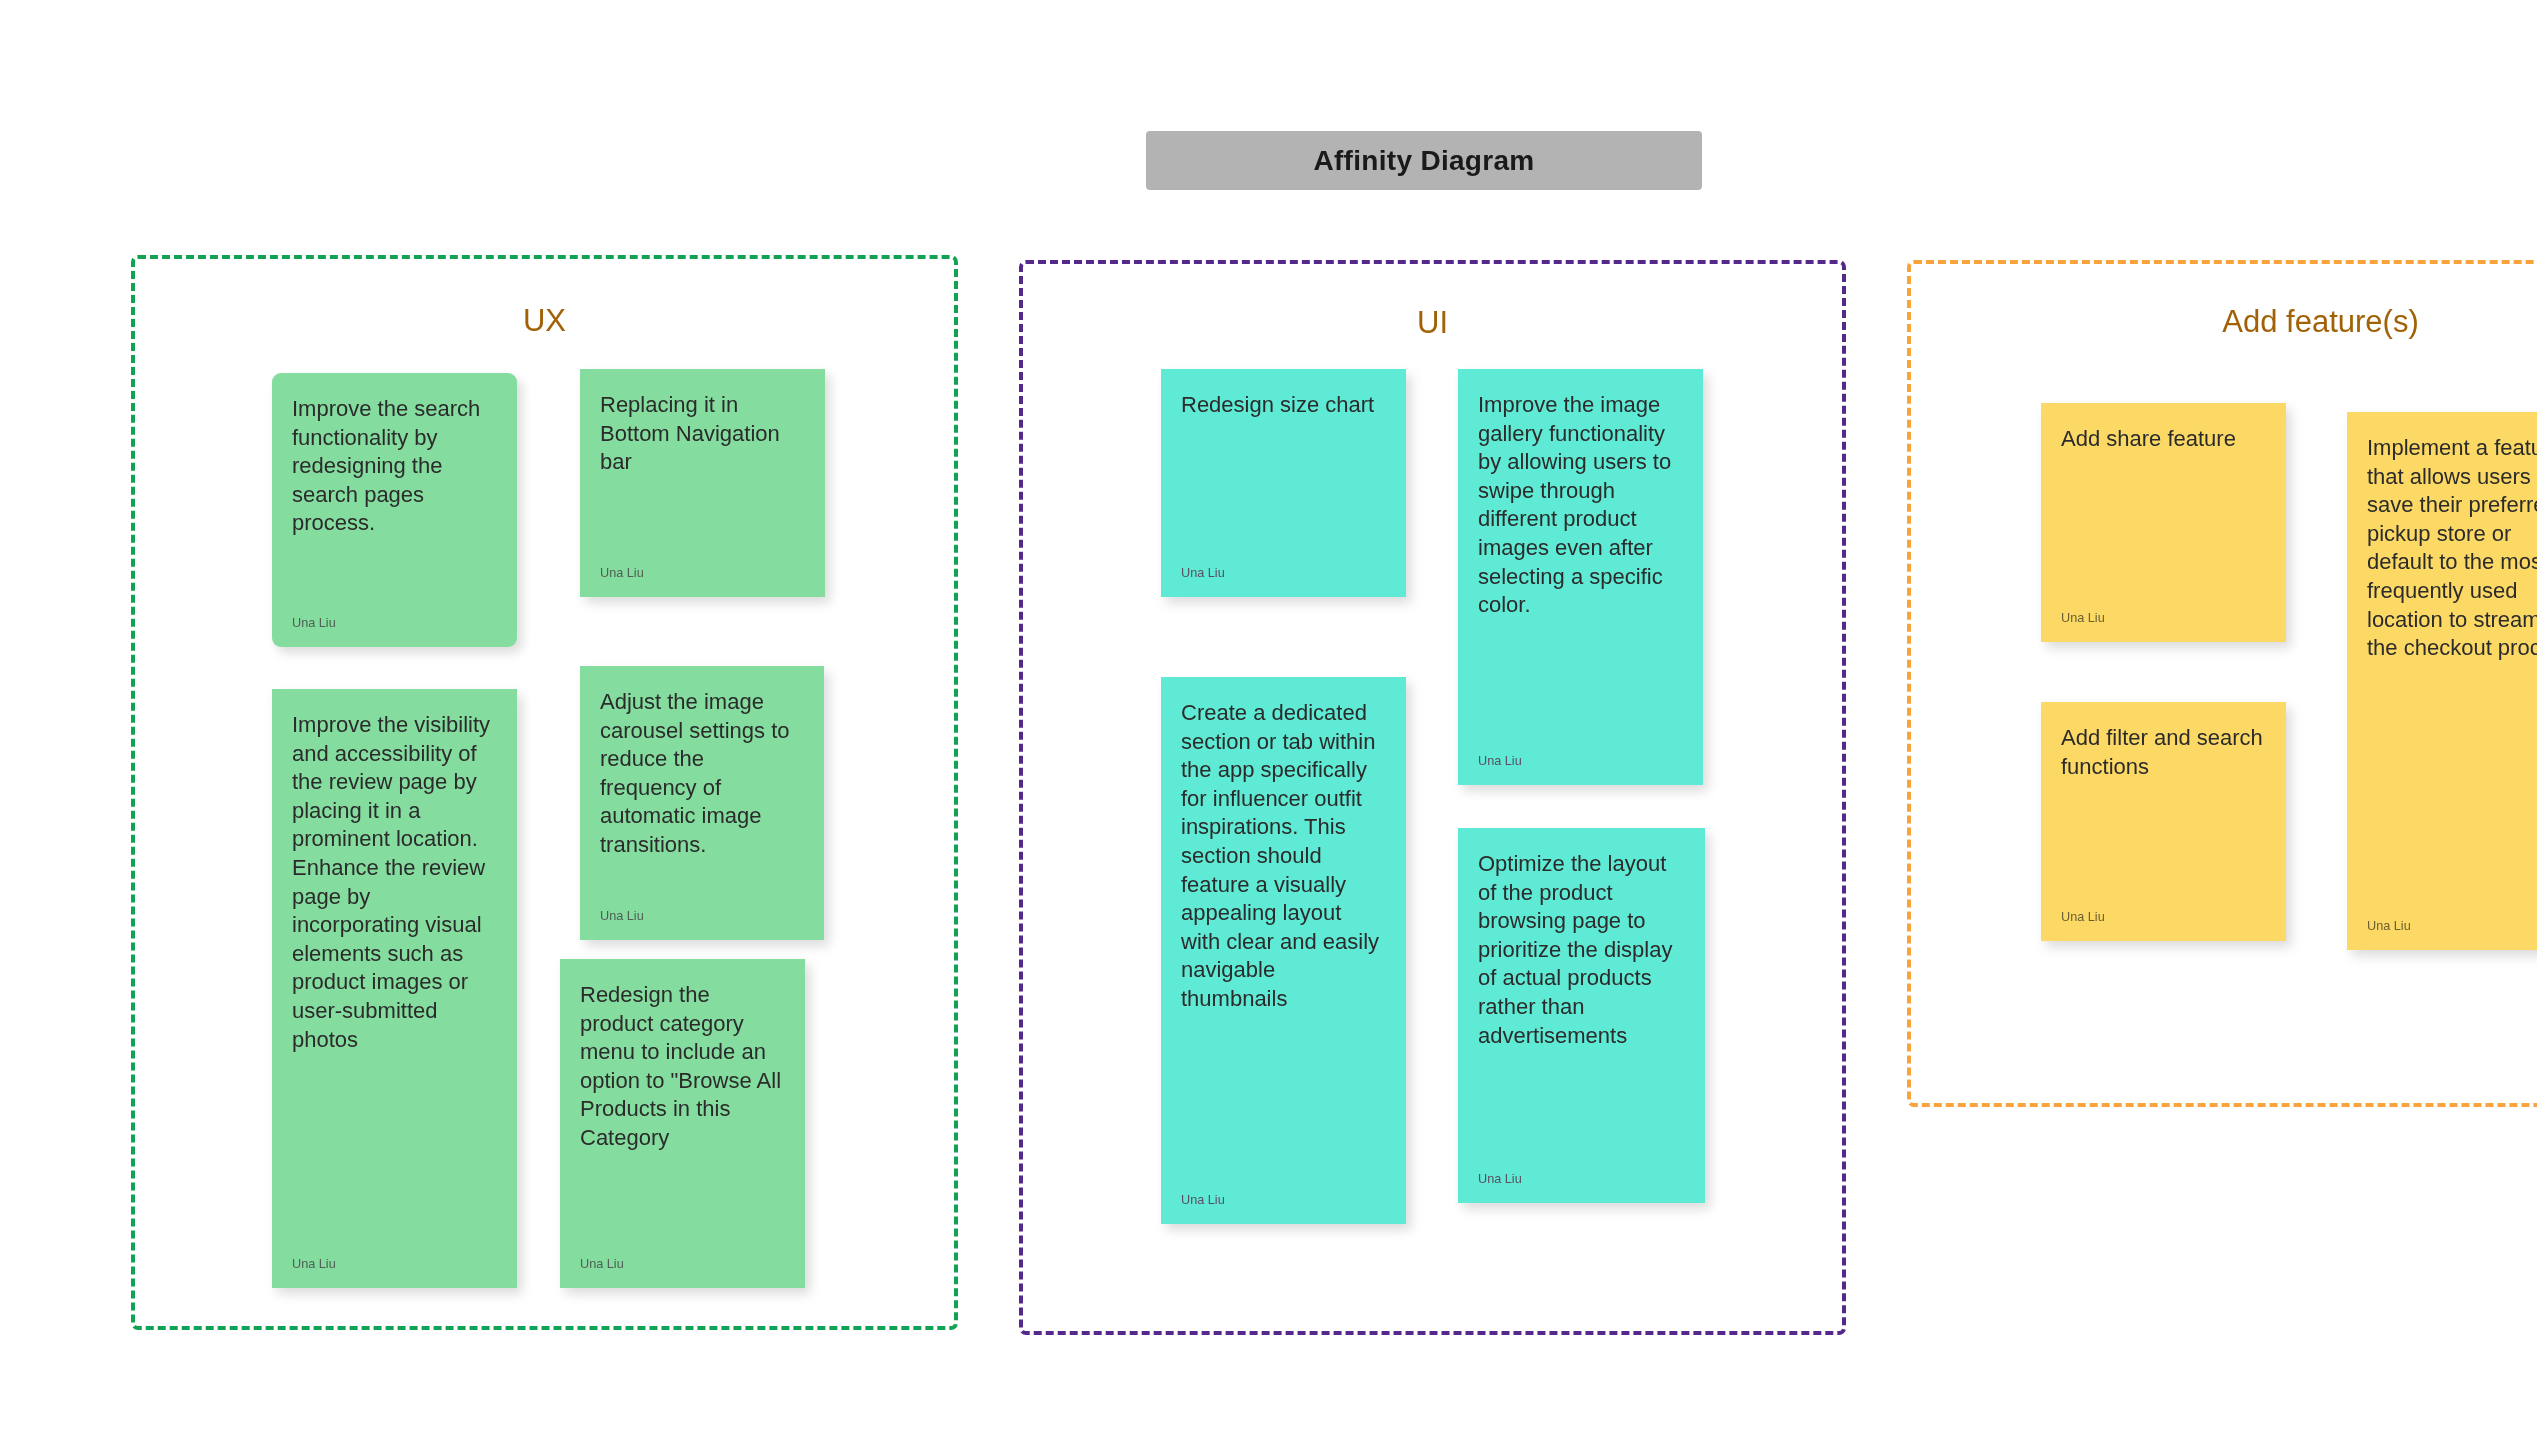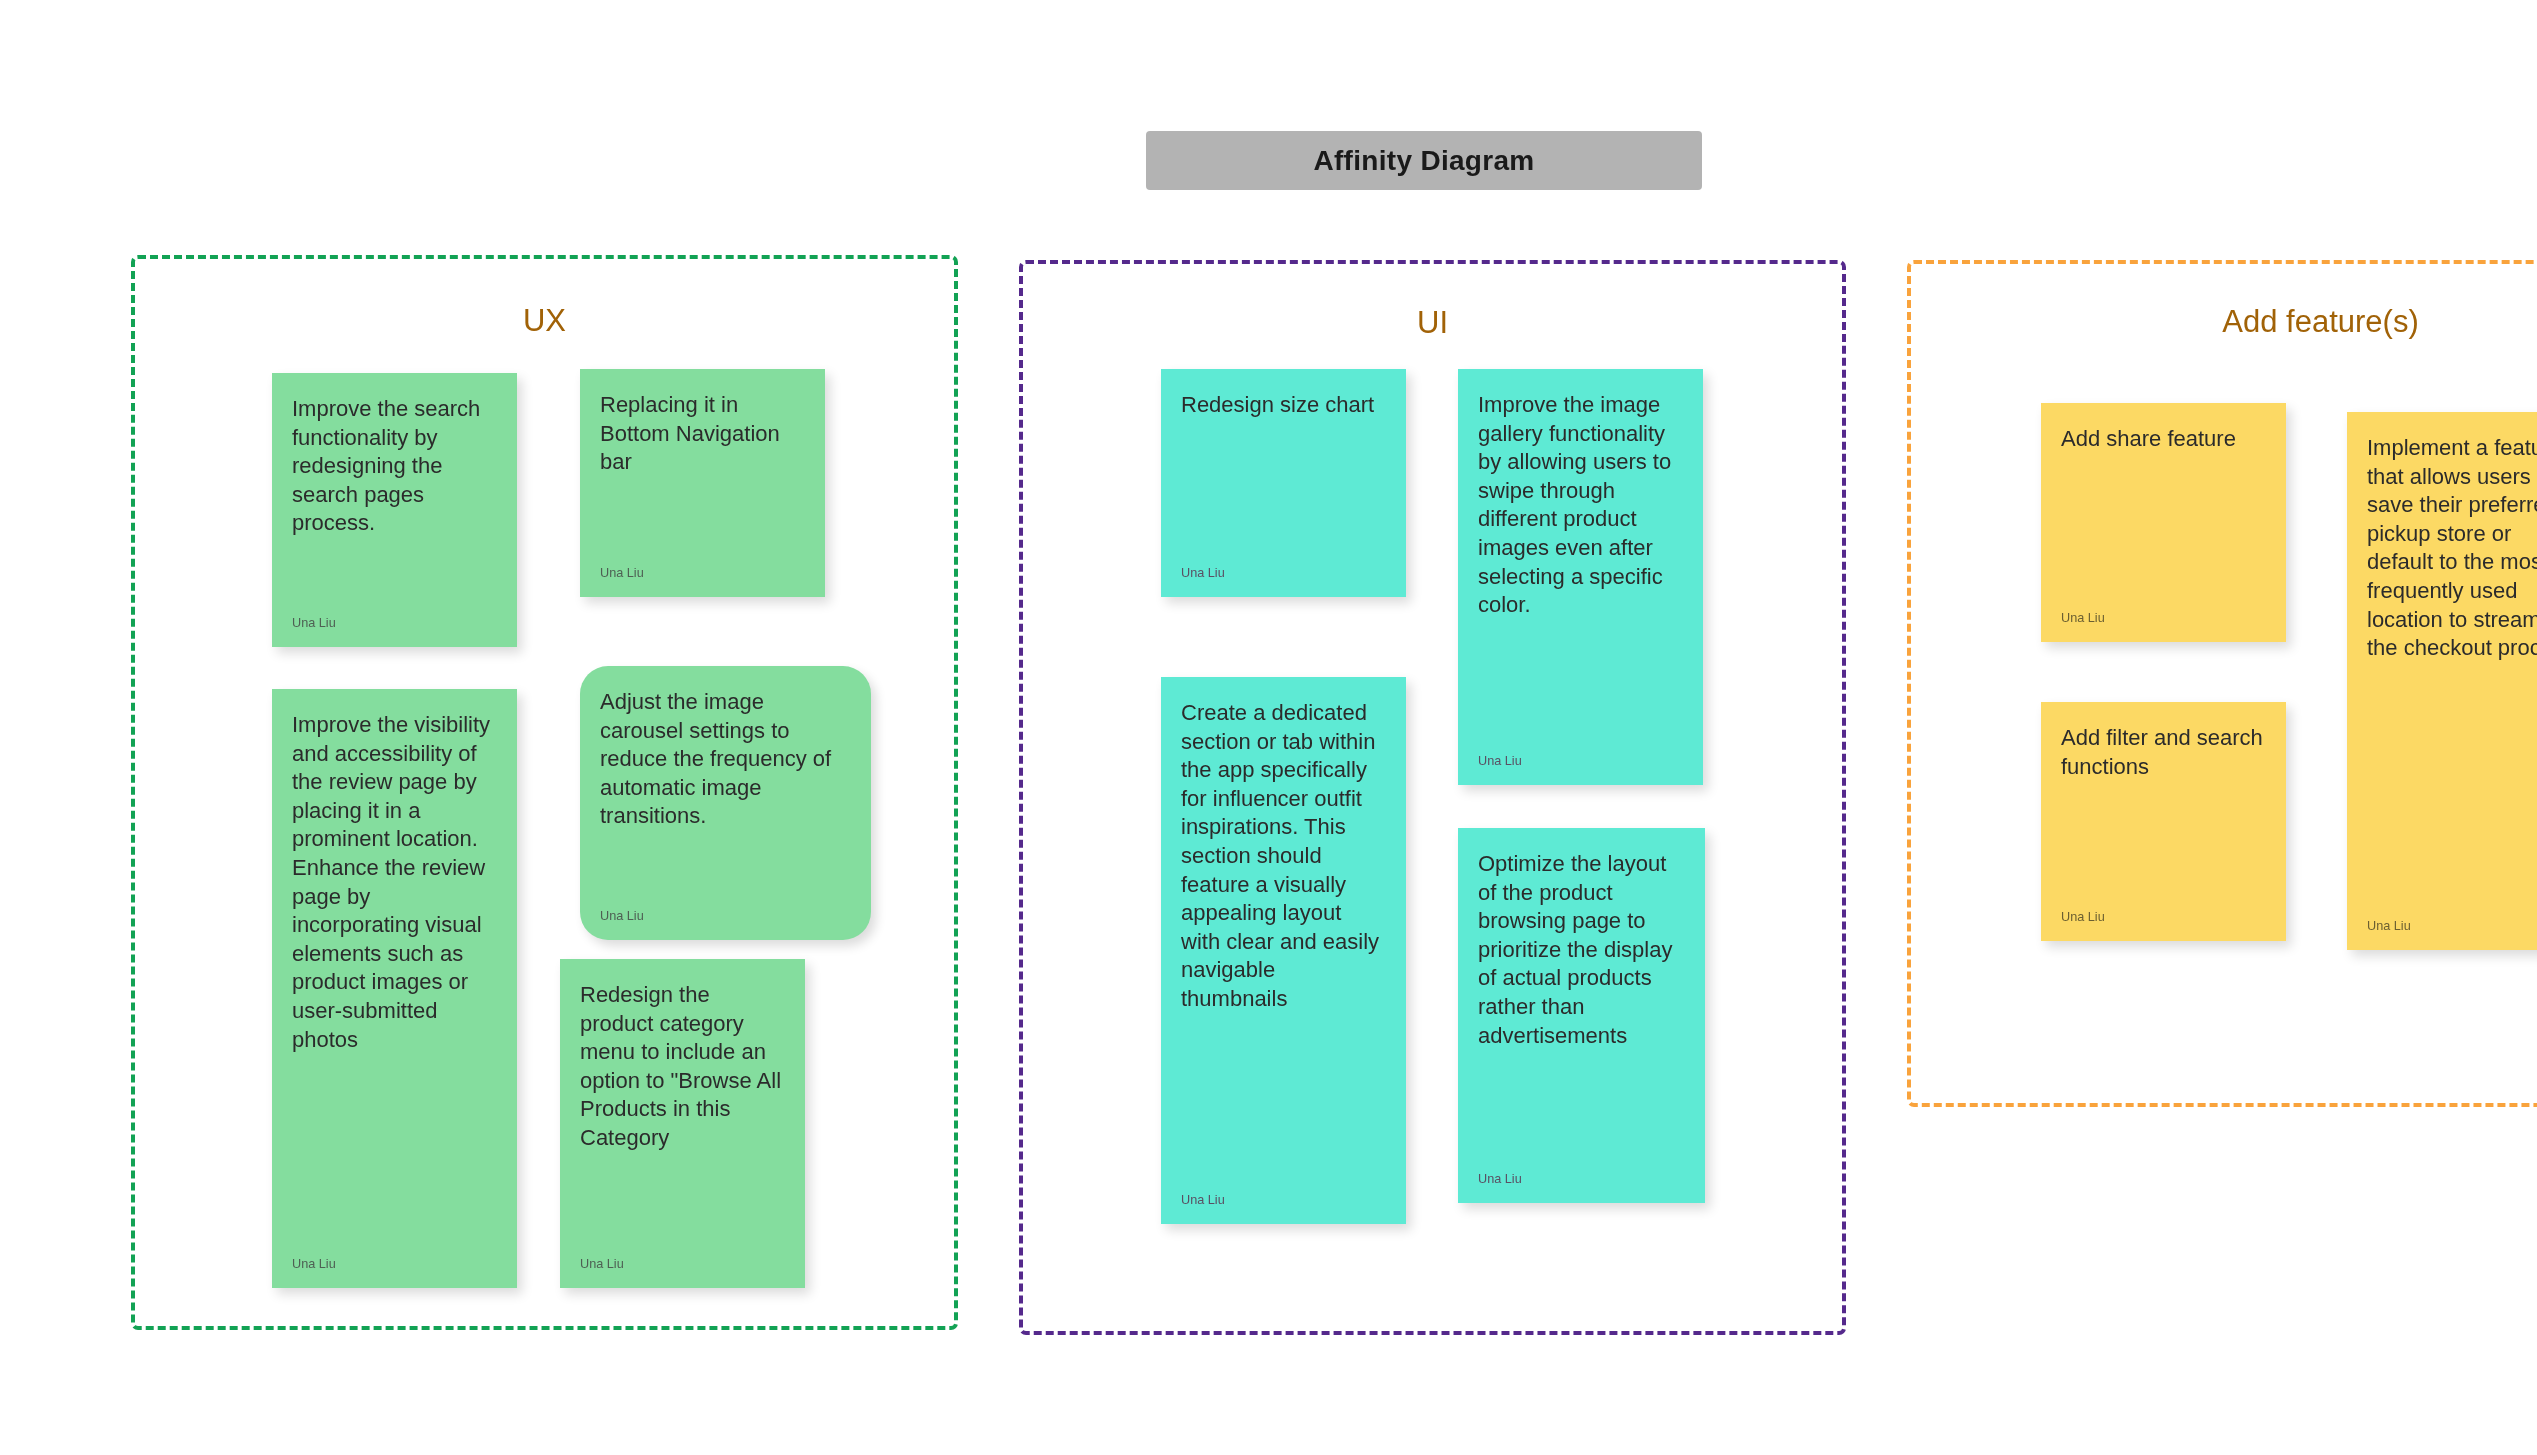--- a/index.html
+++ b/index.html
@@ -114,37 +114,37 @@
 <body>
 
 <div id="title-banner">
   <span class="title-text">Affinity Diagram</span>
 </div>
 
 <div class="group" id="group-ux">
   <div class="group-title">UX</div>
 </div>
 
-<div class="note green" style="left:272px; top:373px; width:245px; height:274px;">
+<div class="note green" style="left:272px; top:373px; width:245px; height:274px;border-radius:9px;">
   <div class="note-text">Improve the search functionality by redesigning the search pages process.</div>
   <div class="note-author">Una Liu</div>
 </div>
 
 <div class="note green" style="left:272px; top:689px; width:245px; height:599px;">
   <div class="note-text">Improve the visibility and accessibility of the review page by placing it in a prominent location.
 Enhance the review page by incorporating visual elements such as product images or user-submitted photos</div>
   <div class="note-author">Una Liu</div>
 </div>
 
 <div class="note green" style="left:580px; top:369px; width:245px; height:228px;">
   <div class="note-text">Replacing it in Bottom Navigation bar</div>
   <div class="note-author">Una Liu</div>
 </div>
 
-<div class="note green" style="left:580px; top:666px; width:291px; height:274px;border-radius:28px;">
+<div class="note green" style="left:580px; top:666px; width:244px; height:274px;">
   <div class="note-text">Adjust the image carousel settings to reduce the frequency of automatic image transitions.</div>
   <div class="note-author">Una Liu</div>
 </div>
 
 <div class="note green" style="left:560px; top:959px; width:245px; height:329px;">
   <div class="note-text">Redesign the product category menu to include an option to "Browse All Products in this Category</div>
   <div class="note-author">Una Liu</div>
 </div>
 
 <div class="group" id="group-ui">

